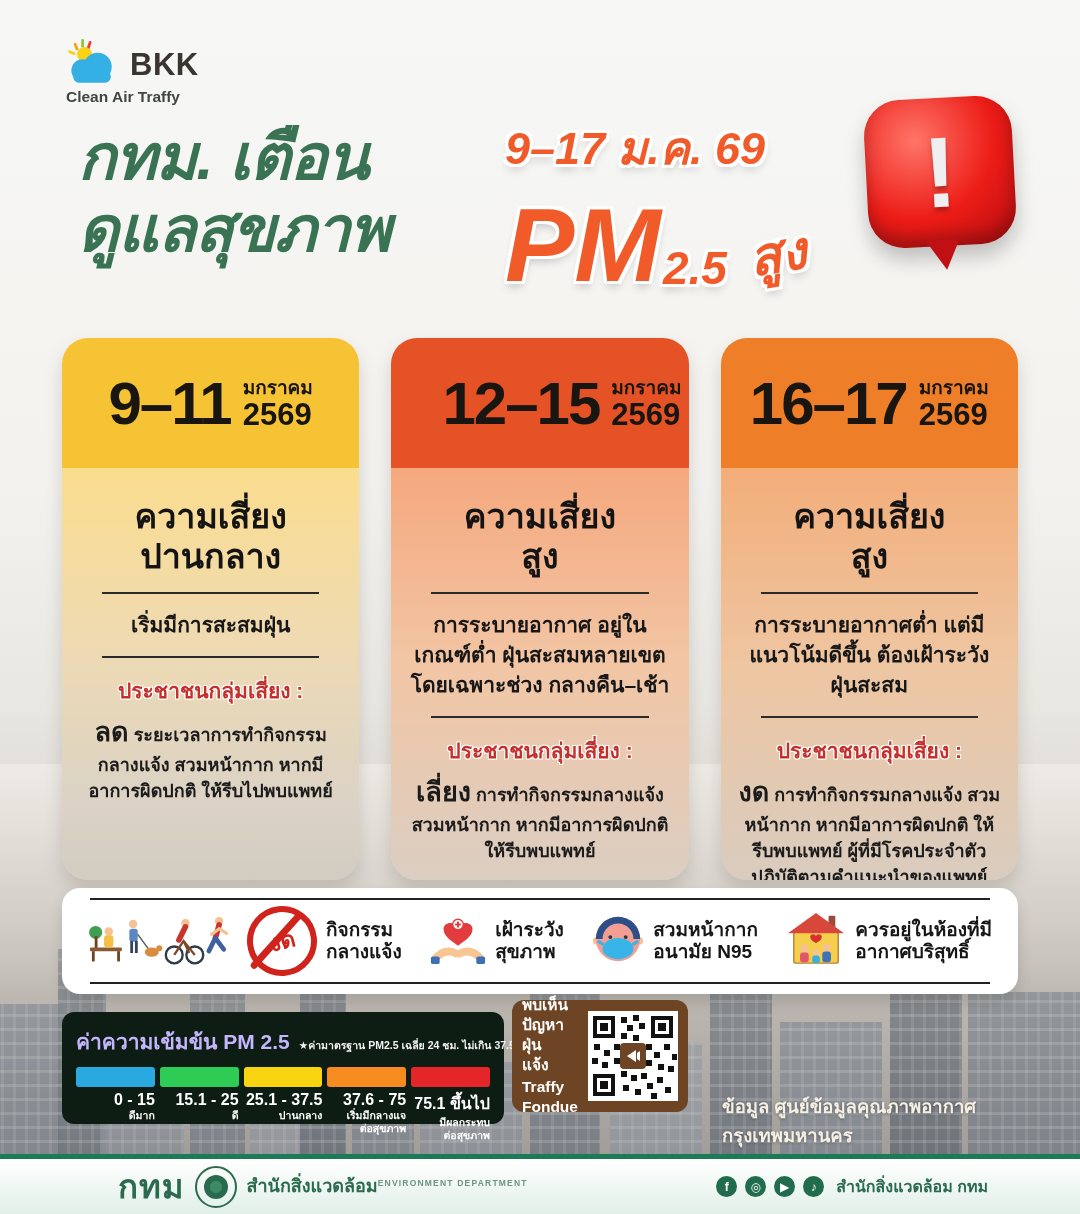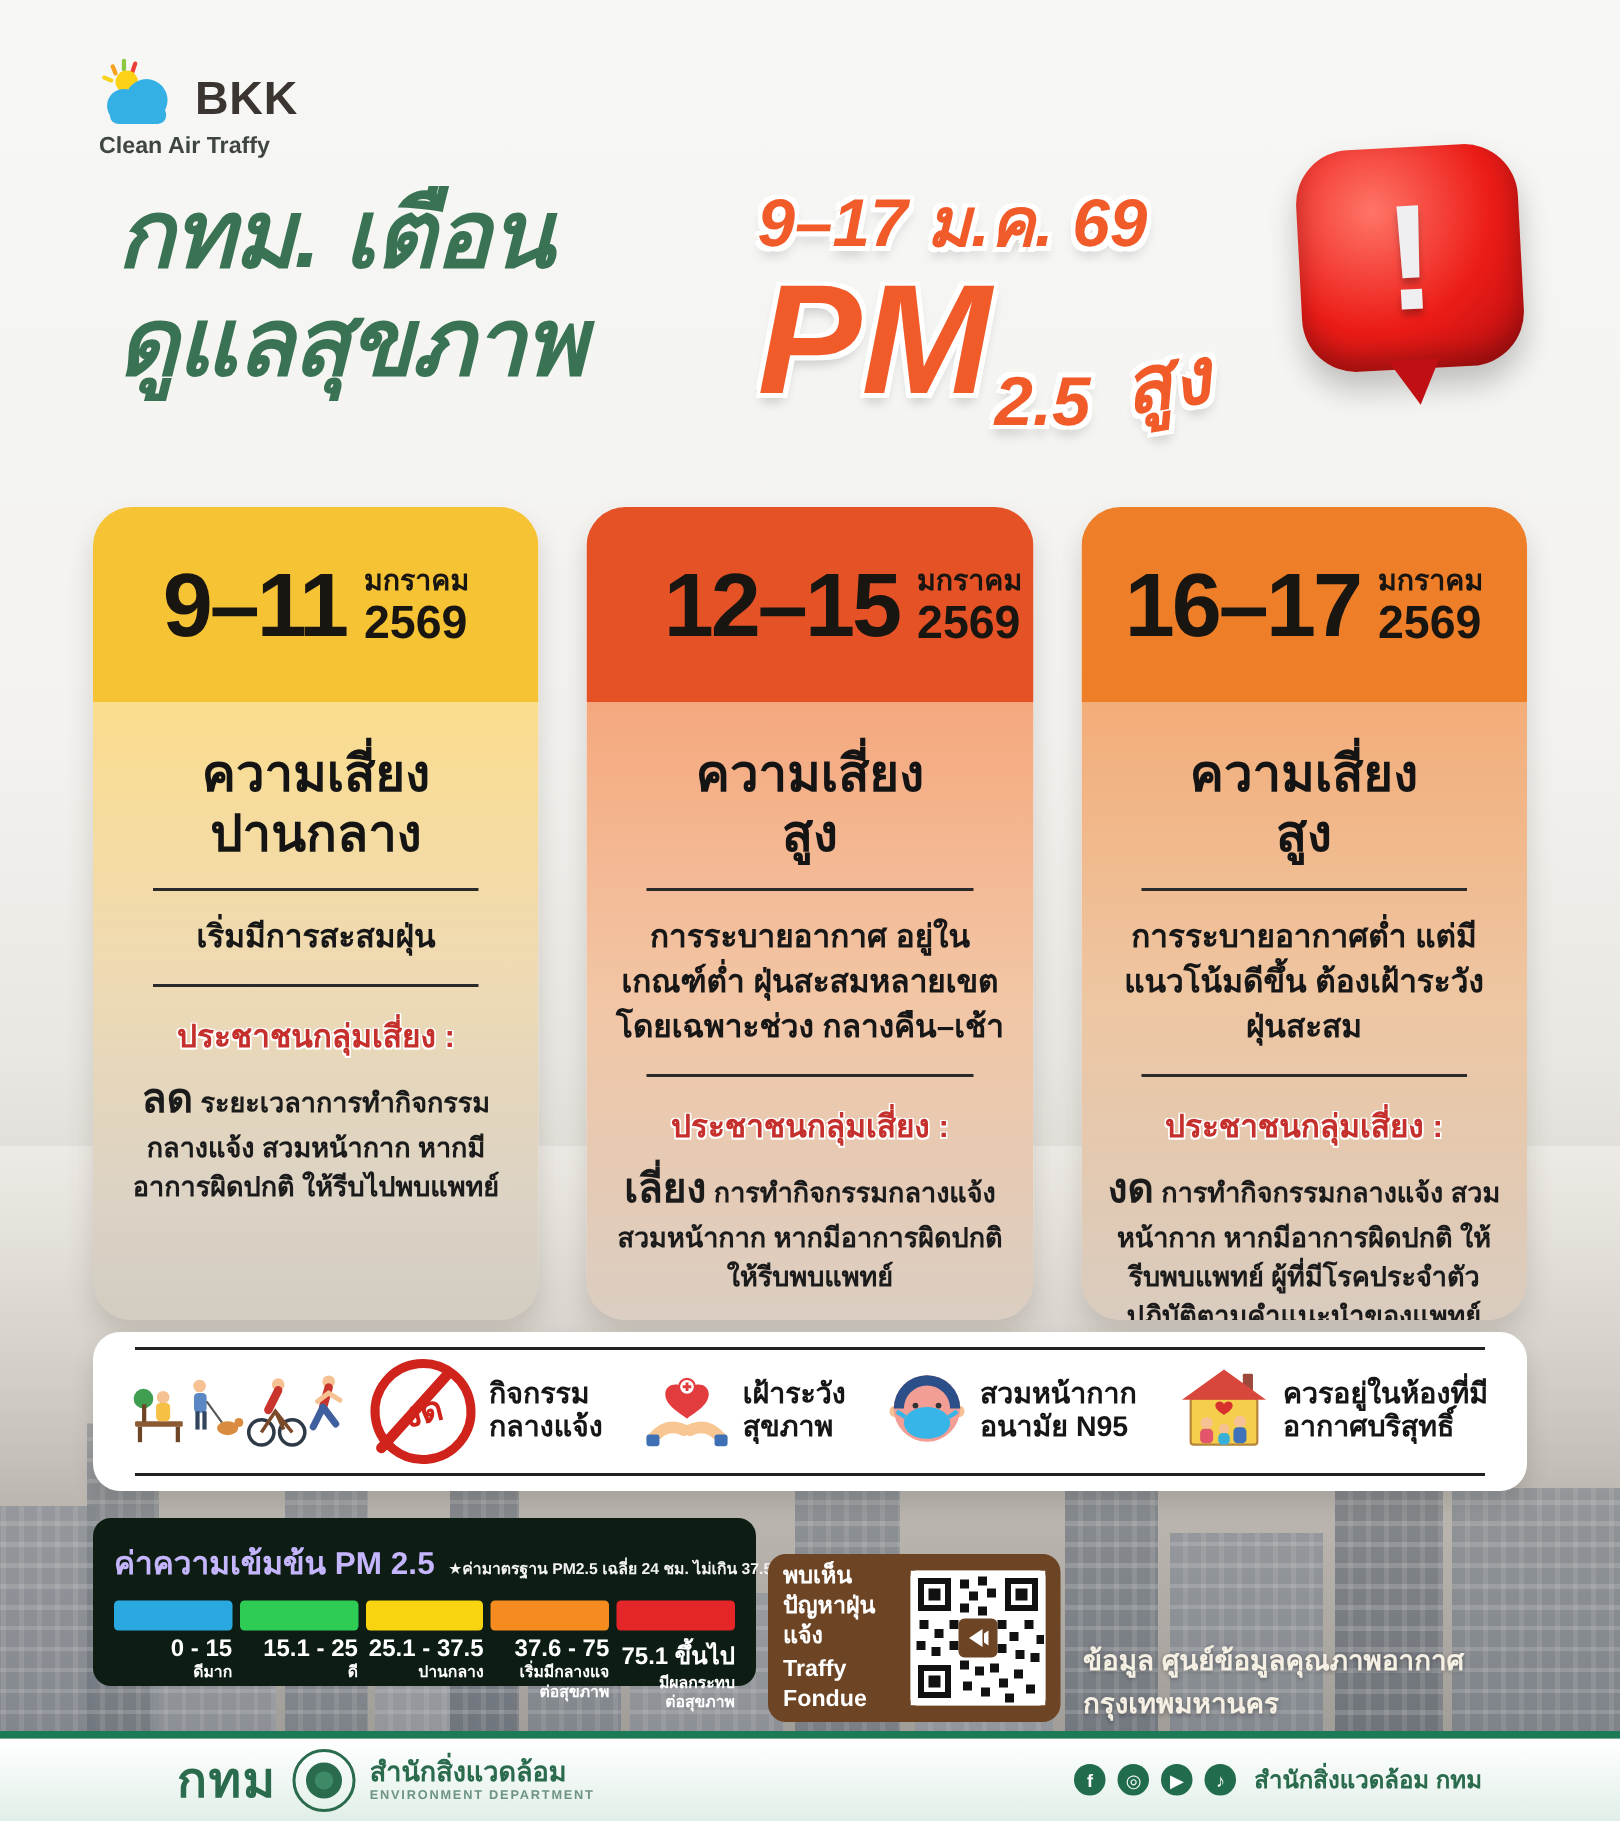--- a/index.html
+++ b/index.html
@@ -36,21 +36,21 @@
   .logo-row{display:flex;align-items:center;gap:8px;}
   .logo-brand{font-size:31px;font-weight:800;color:#3a3530;letter-spacing:.5px;}
   .logo-tagline{font-size:15.5px;font-weight:700;color:#3f463f;margin-top:-4px;margin-left:4px;}
 
   
   .headline-left{position:absolute;left:78px;top:122px;font-style:italic;font-weight:800;
     font-size:63px;line-height:1.14;color:#3a7354;letter-spacing:-1px;}
   .headline-right{position:absolute;left:505px;top:112px;width:370px;color:#f15b2a;font-style:italic;font-weight:800;}
   .outline{text-shadow:-3px -3px 0 #fff,3px -3px 0 #fff,-3px 3px 0 #fff,3px 3px 0 #fff,0 6px 8px rgba(0,0,0,.18);}
   .date-range{font-size:45px;letter-spacing:0;}
-  .pm-line{display:flex;align-items:flex-start;margin-top:-6px;}
+  .pm-line{display:flex;align-items:flex-end;margin-top:-6px;}
   .pm-big{font-size:104px;line-height:.95;}
   .pm-sub{font-size:46px;margin-top:62px;margin-left:2px;}
   .high-label{display:inline-block;font-size:52px;margin-left:22px;margin-top:34px;transform:rotate(-9deg);}
 
   
   .alert-bubble{position:absolute;left:866px;top:98px;width:148px;height:148px;border-radius:36px;
     background:radial-gradient(circle at 34% 28%,#ff7568 0%,#ec1c17 55%,#b40d10 100%);
     transform:rotate(-3deg);box-shadow:inset 0 -10px 16px rgba(0,0,0,.25),0 12px 20px rgba(0,0,0,.22);
     display:flex;align-items:center;justify-content:center;}
   .alert-bubble::after{content:"";position:absolute;bottom:-24px;left:56px;width:0;height:0;
@@ -98,39 +98,39 @@
   .scale-title{color:#c4b5fd;font-size:21px;font-weight:800;white-space:nowrap;}
   .scale-note{color:#f2f2f2;font-size:10.5px;font-weight:600;white-space:nowrap;}
   .scale-bars{display:flex;gap:5px;margin-top:9px;}
   .scale-bar{flex:1;height:20px;border-radius:3px;}
   .scale-ranges{display:flex;gap:5px;margin-top:4px;text-align:right;}
   .scale-cell{flex:1;color:#fff;}
   .scale-range{font-size:16px;font-weight:800;}
   .scale-label{font-size:10.5px;font-weight:600;line-height:1.2;}
 
   
-  .report-panel{position:absolute;left:512px;top:1036px;width:195px;height:112px;background:#6d4524;
+  .report-panel{position:absolute;left:512px;top:1000px;width:176px;height:112px;background:#6d4524;
     border-radius:12px;display:flex;align-items:center;gap:9px;padding:10px 10px;box-sizing:border-box;}
   .report-text{color:#fff;line-height:1.28;}
   .report-line{font-size:15.5px;font-weight:700;}
   .report-brand{font-size:15.5px;font-weight:800;margin-top:3px;}
   .qr{width:90px;height:90px;background:#fff;border-radius:4px;flex:0 0 auto;}
 
   .source-text{position:absolute;left:722px;top:1092px;width:320px;font-size:18.5px;font-weight:600;
     color:#f6efe3;text-shadow:0 1px 3px rgba(0,0,0,.35);}
 
   
   .footer{position:absolute;left:0;right:0;bottom:0;height:60px;border-top:5px solid #1c7a57;
     background:linear-gradient(180deg,#ffffff 0%,#e1efe8 100%);display:flex;align-items:center;
     justify-content:space-between;padding:0 92px 0 118px;box-sizing:border-box;}
   .footer-left{display:flex;align-items:center;gap:10px;}
   .bma-text{font-size:33px;font-weight:800;color:#2a6b4d;letter-spacing:1px;}
   .seal{width:38px;height:38px;border-radius:50%;border:2px solid #2a6b4d;display:flex;align-items:center;justify-content:center;}
   .seal-inner{width:24px;height:24px;border-radius:50%;background:radial-gradient(circle,#3f8a66 0 35%,#2a6b4d 36% 100%);}
-  .dept{display:flex;flex-direction:column;line-height:1.05;}
+  .dept{display:flex;flex-direction:row;line-height:1.05;}
   .dept-th{font-size:18px;font-weight:800;color:#2a6b4d;}
   .dept-en{font-size:8.5px;font-weight:700;color:#6d9480;letter-spacing:1.2px;margin-top:2px;}
   .footer-right{display:flex;align-items:center;gap:8px;}
   .social{width:21px;height:21px;border-radius:50%;background:#226c4e;color:#fff;font-size:12px;font-weight:800;
     display:flex;align-items:center;justify-content:center;}
   .social-caption{font-size:16px;font-weight:700;color:#2a6b4d;margin-left:4px;}
 </style>
 </head>
 <body>
 

